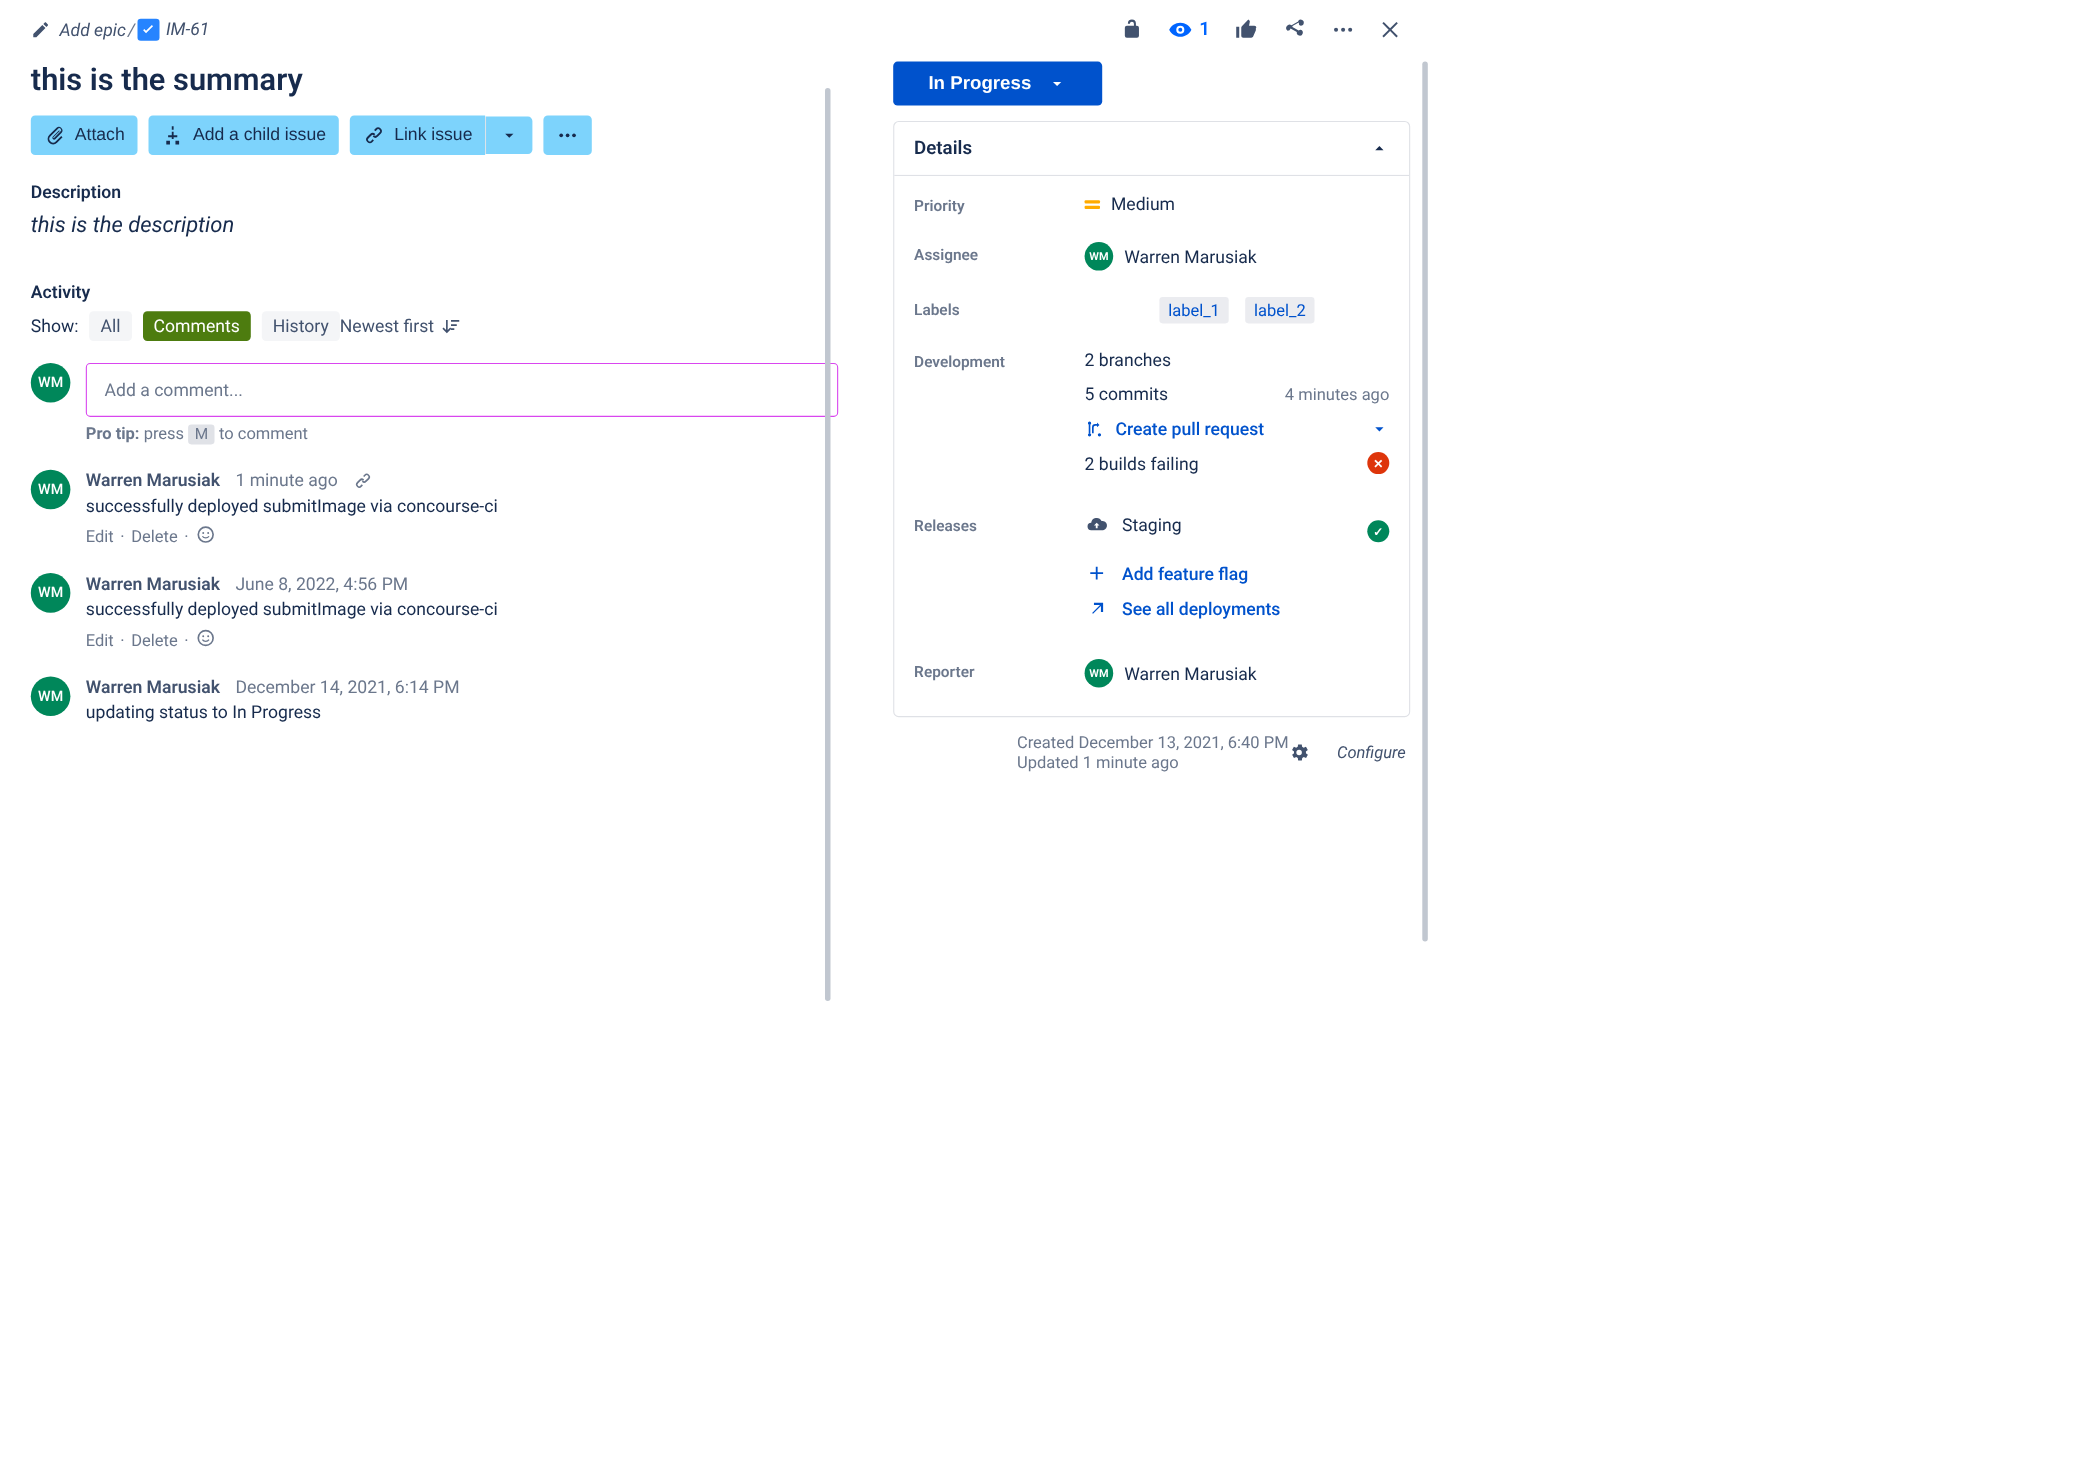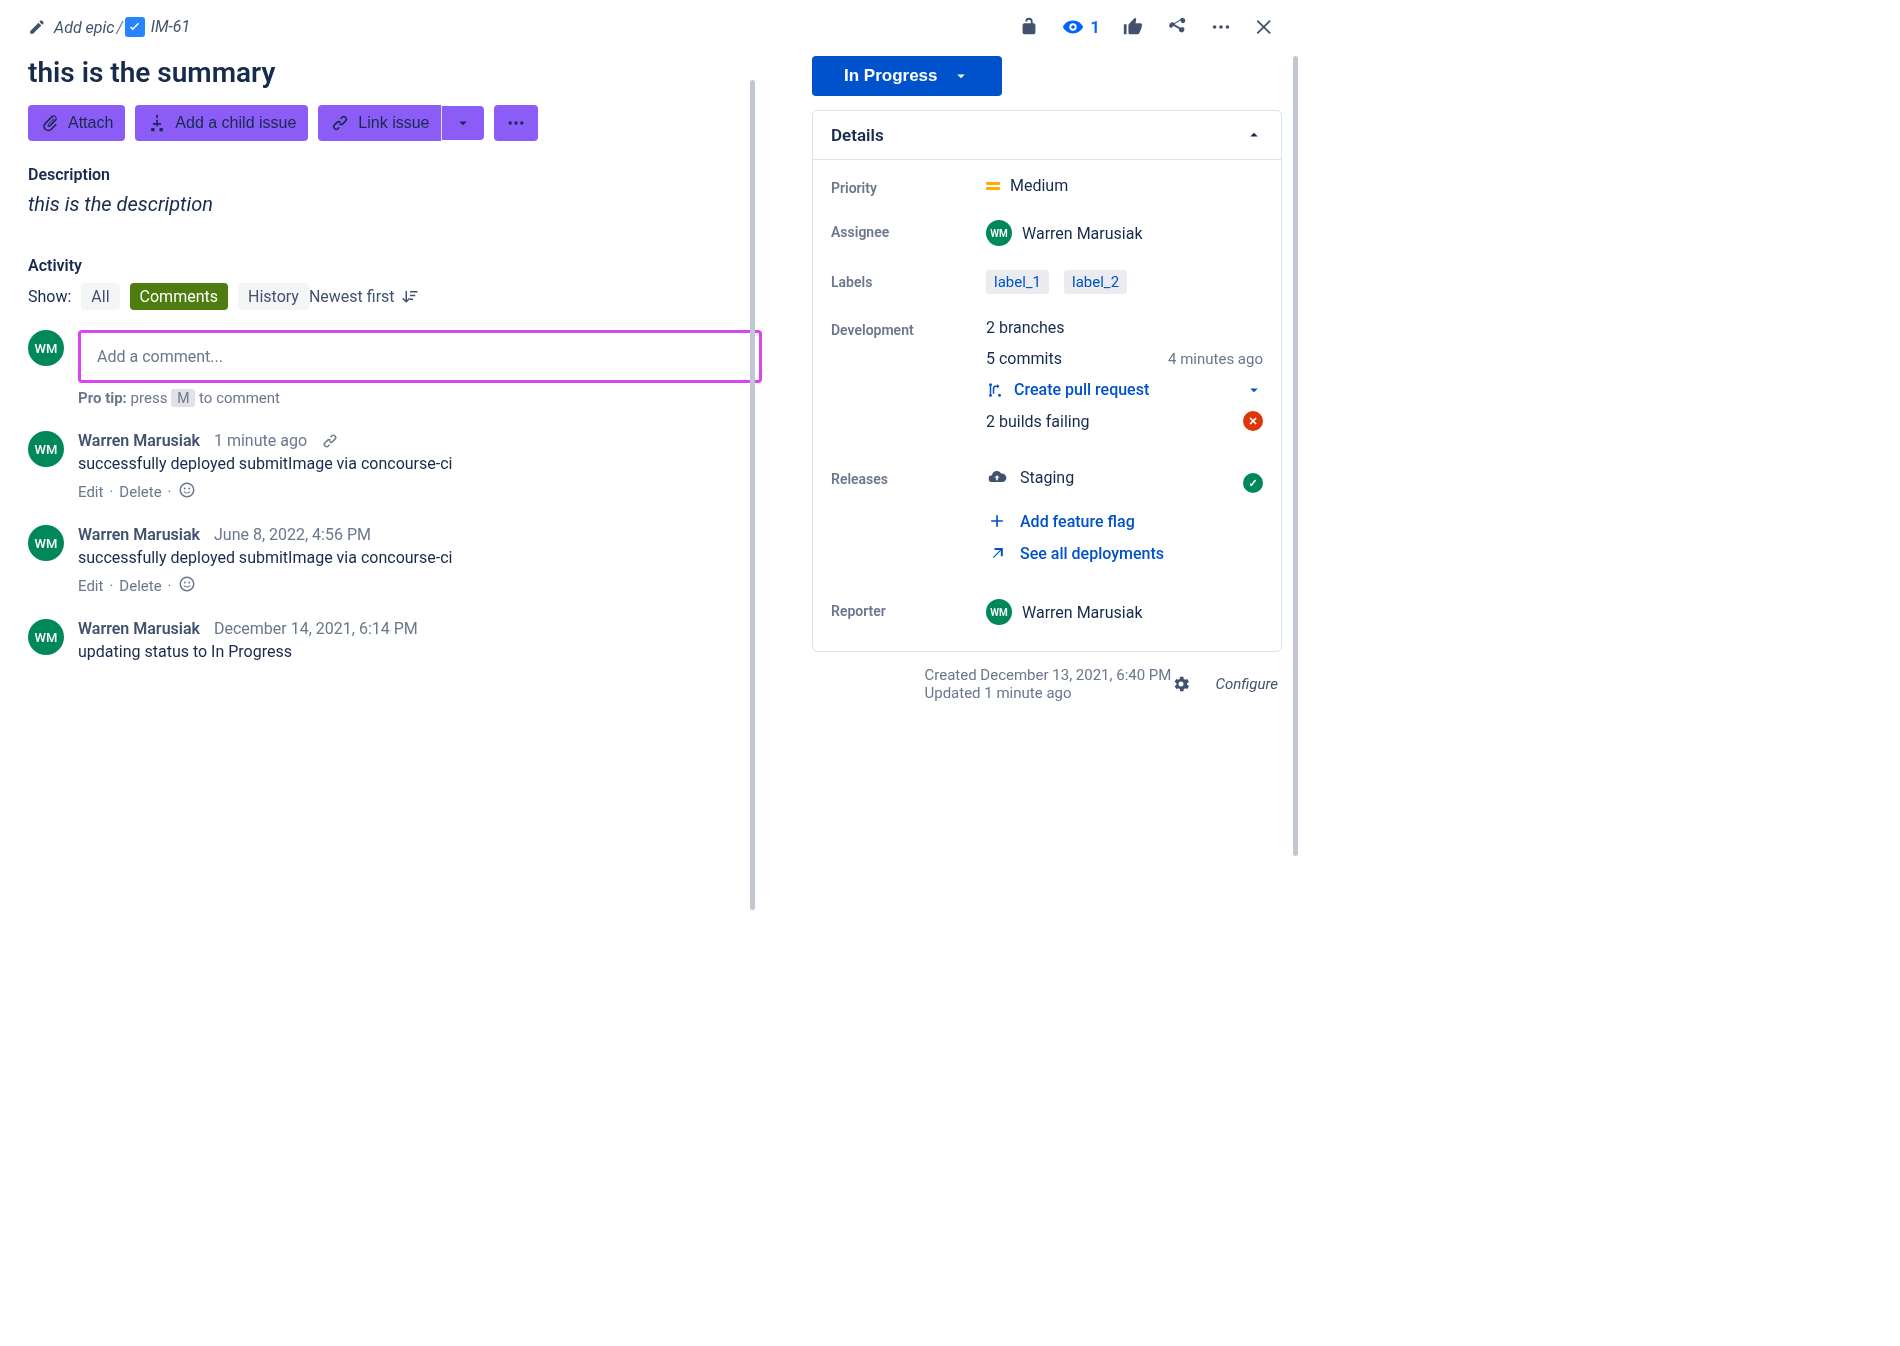--- a/index.html
+++ b/index.html
@@ -34,21 +34,21 @@
 .left {
   flex: 1; padding: 0 28px 20px 28px; overflow-y: auto; border-right: none;
 }
 .left-scroll-edge {
   position:absolute; left:750px; top:80px; width:5px; bottom:10px;
   background: #C1C7D0; border-radius:4px;
 }
 .summary-title { font-size: 28px; font-weight: 600; color: #172B4D; margin: 10px 0 16px; }
 .action-row { display:flex; align-items:center; gap:10px; margin-bottom:24px; }
 .btn-grey {
-  background:#8b5cf6; border:none; border-radius:4px; padding:8px 12px;
+  background:#7dd3fc; border:none; border-radius:4px; padding:8px 12px;
   font-size:16px; color:#172B4D; display:inline-flex; align-items:center; gap:8px; cursor:pointer;
 }
 .btn-grey.icon-only { padding:8px 12px; }
 .section-h { font-size:16px; font-weight:600; color:#172B4D; margin:6px 0 8px; }
 .desc-text { font-size:20px; color:#172B4D; margin-bottom:40px;font-style:italic; }
 
 .activity-row { display:flex; align-items:center; justify-content:flex-start; margin-top:8px; }
 .show-tabs { display:flex; align-items:center; gap:10px; font-size:16px; }
 .tab {
   background:#F4F5F7; border-radius:4px; padding:4px 10px; color:#42526E; cursor:pointer;
@@ -56,21 +56,21 @@
 .tab.active { background:#4d7c0f; color:#fff; }
 .sort-link { color:#42526E; font-size:16px; display:inline-flex; align-items:center; gap:6px; cursor:pointer; }
 
 .comment-input-row { display:flex; gap:14px; margin-top:20px; margin-bottom:6px; }
 .avatar {
   width:36px; height:36px; border-radius:50%; background:#00875A; color:#fff;
   display:inline-flex; align-items:center; justify-content:center; font-size:13px; font-weight:500;
   flex-shrink:0;
 }
 .comment-input {
-  flex:1; border:3px solid #d946ef; border-radius:4px; padding:14px 16px; font-size:16px;
+  flex:1; border:1px solid #d946ef; border-radius:4px; padding:14px 16px; font-size:16px;
   color:#6B778C;
 }
 .protip { font-size:15px; color:#6B778C; margin-left:50px; margin-bottom:24px; }
 .kbd { background:#E0E2E7; border-radius:3px; padding:1px 6px; font-size:14px; }
 
 .comment { display:flex; gap:14px; margin-bottom:22px; }
 .comment-body { flex:1; }
 .comment-meta { display:flex; align-items:center; gap:14px; margin-bottom:4px; }
 .comment-author { font-size:16px; font-weight:600; color:#42526E; }
 .comment-time { color:#6B778C; font-size:16px; }
@@ -102,21 +102,21 @@
 .dlabel { width:155px; font-size:14px; font-weight:600; color:#6B778C; padding-top:4px; }
 .dvalue { flex:1; font-size:16px; color:#172B4D; }
 .dvalue-row { display:flex; align-items:center; gap:10px; }
 .priority-icon { display:inline-flex; flex-direction:column; gap:2px; }
 .priority-bar { width:14px; height:3px; background:#FFAB00; border-radius:1px; }
 .avatar-sm {
   width:26px; height:26px; border-radius:50%; background:#00875A; color:#fff;
   display:inline-flex; align-items:center; justify-content:center; font-size:10px; font-weight:600;
 }
 .label-chip { background:#EBECF0; padding:3px 8px; border-radius:3px; font-size:15px; color:#0052CC; cursor:pointer; }
-.labels-wrap { display:flex; gap:15px; }
+.labels-wrap { display:flex; gap:15px;justify-content:center; }
 .dev-line { display:flex; justify-content:space-between; align-items:center; margin-bottom:12px; }
 .link-blue { color:#0052CC; font-weight:500; cursor:pointer; }
 .muted { color:#6B778C; font-size:15px; }
 .status-circle { width:20px; height:20px; border-radius:50%; display:inline-flex; align-items:center; justify-content:center; color:#fff; font-size:11px; font-weight:700; }
 .status-fail { background:#DE350B; }
 .status-ok { background:#00875A; }
 .rel-line { display:flex; align-items:center; gap:12px; margin-bottom:12px; }
 .rel-icon { width:22px; display:inline-flex; justify-content:center; color:#42526E; }
 .right-footer { display:flex; justify-content:flex-end; padding:14px 4px 0; font-size:15px; color:#6B778C; }
 .configure { display:inline-flex; align-items:center; gap:24px; color:#42526E; cursor:pointer;font-style:italic; }

